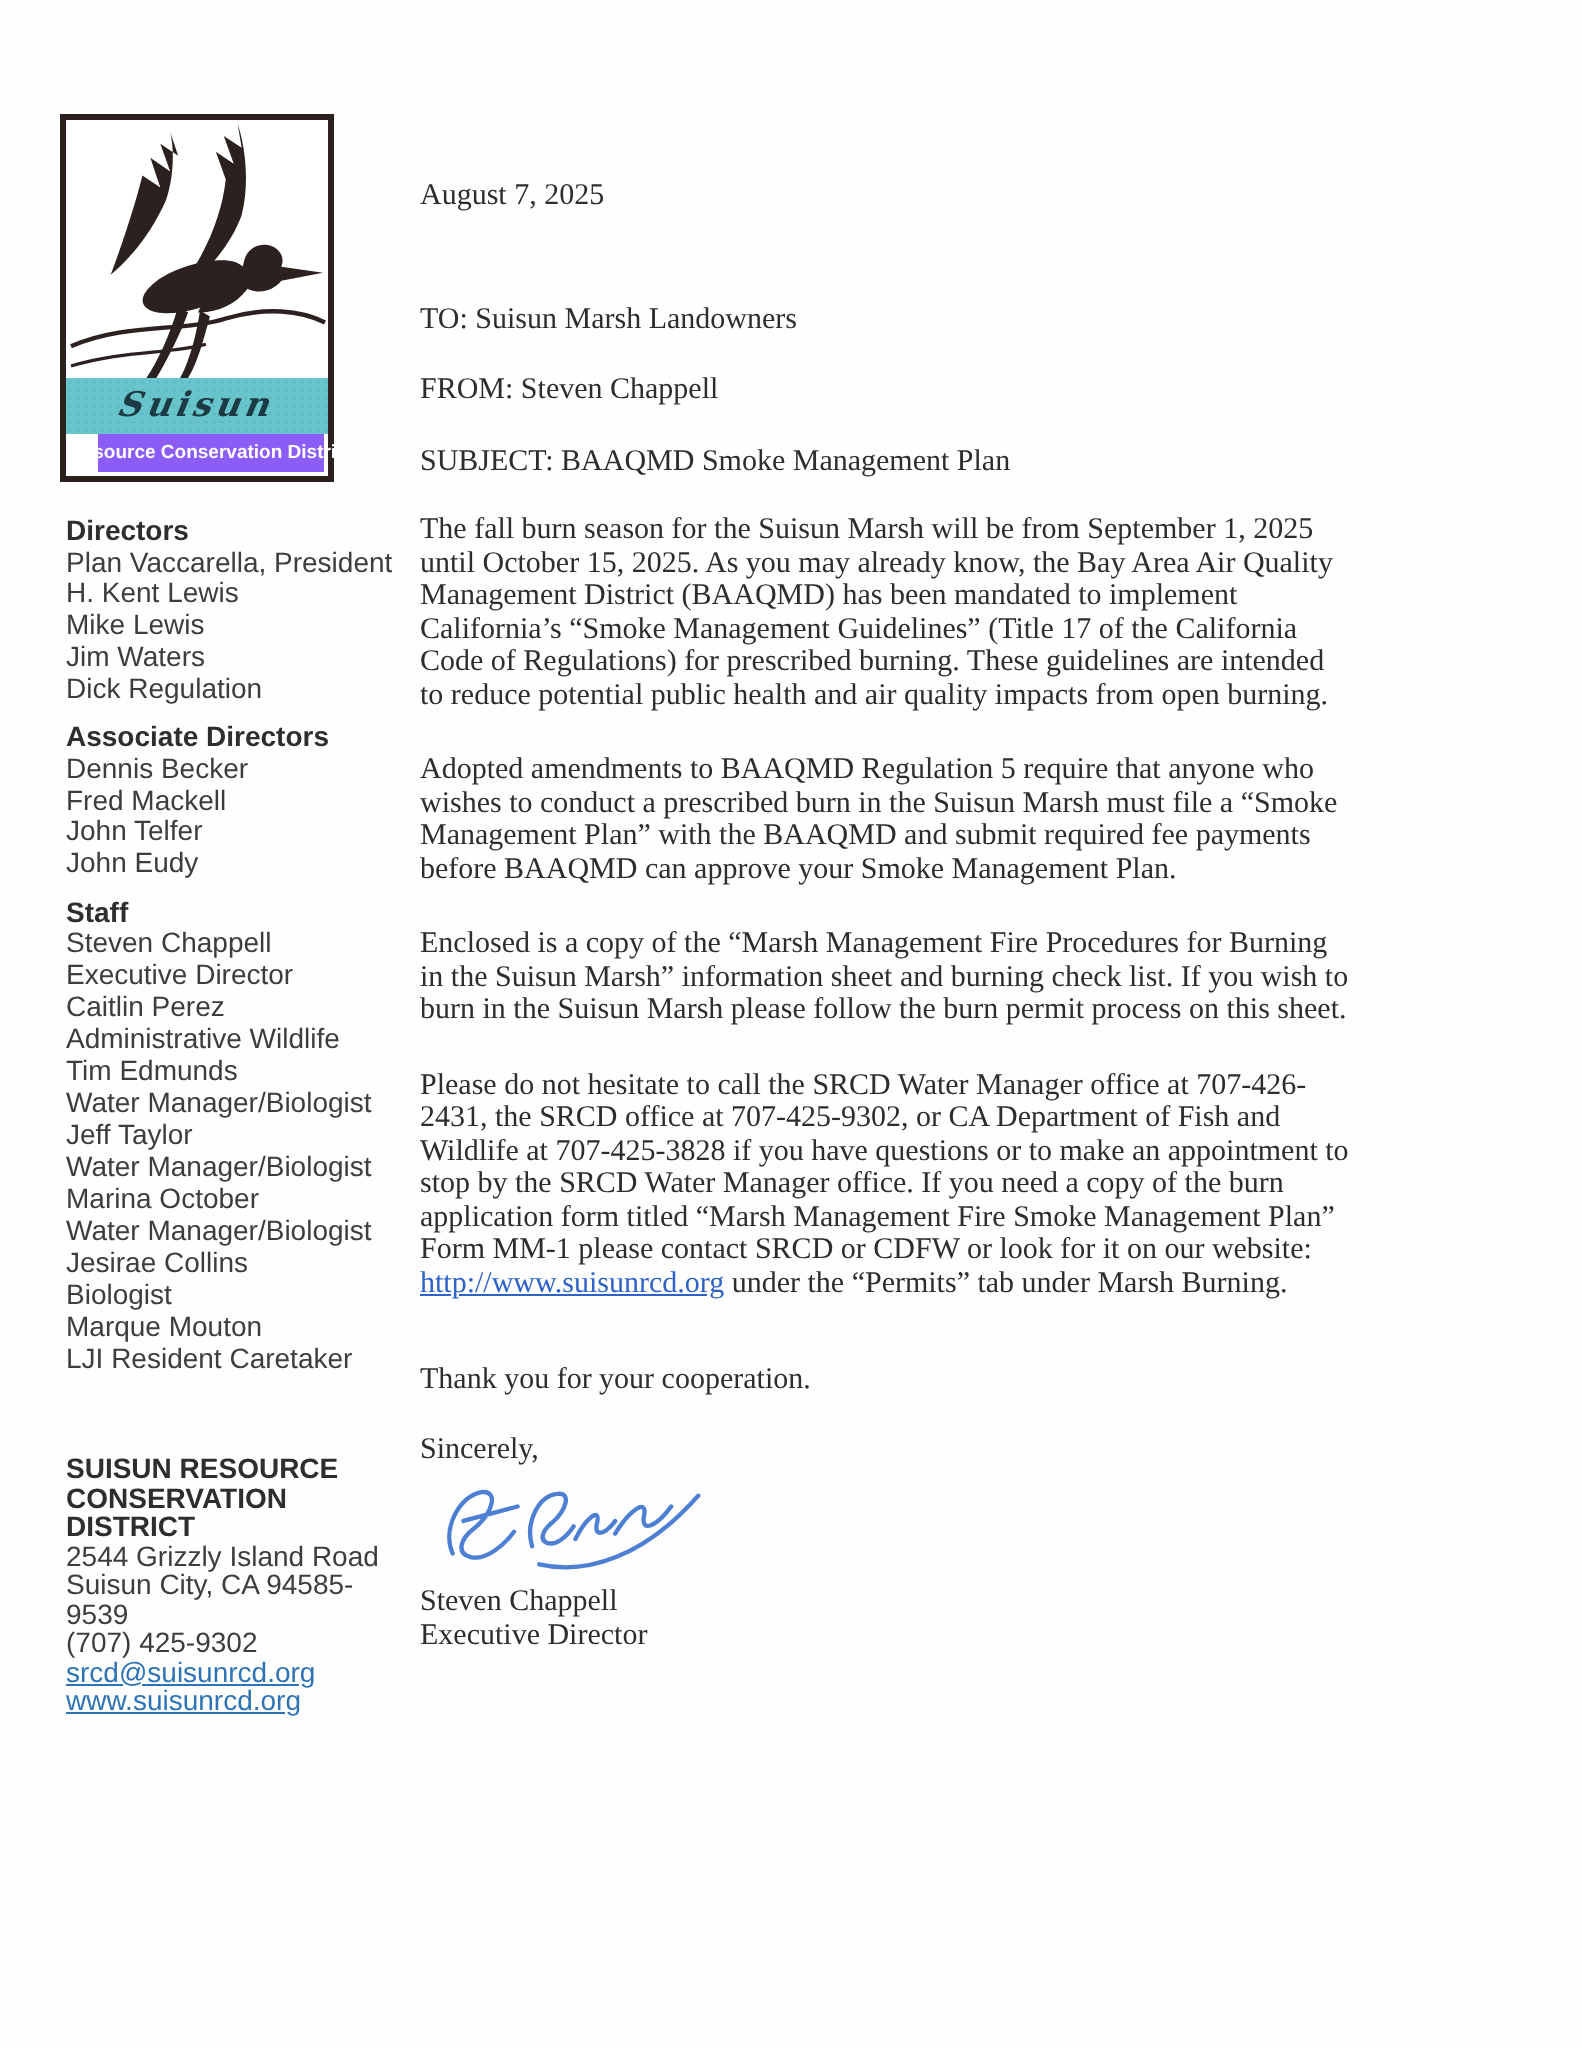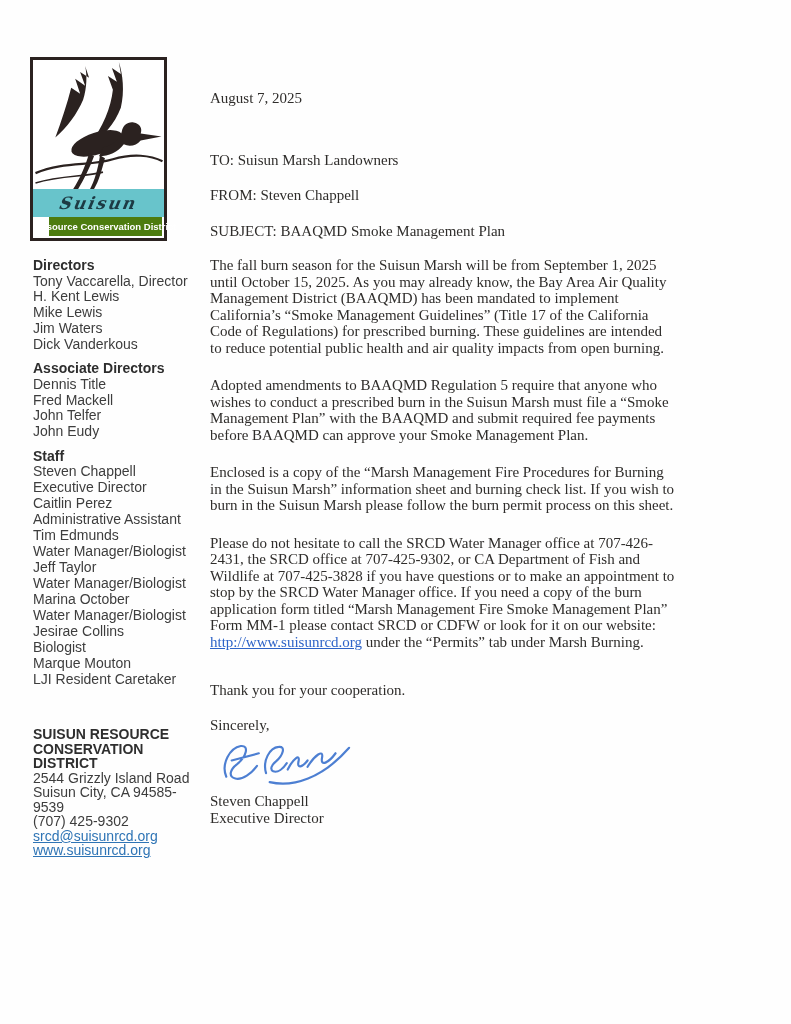--- a/index.html
+++ b/index.html
@@ -22,21 +22,21 @@
     display:flex; align-items:center; justify-content:center;
     background-image:radial-gradient(#5ab4bc 18%, transparent 19%);
     background-size:4px 4px;
   }
   .logo-script {
     font-family:"DejaVu Serif", serif; font-style:italic; font-weight:bold;
     font-size:17px; letter-spacing:2px; color:#1c3a44; transform:skewX(-12deg);
     white-space:nowrap;
   }
   .logo-banner {
-    height:19px; background:#4d7c0f; margin:0 2px 2px 16px;
+    height:19px; background:#8b5cf6; margin:0 2px 2px 16px;
     display:flex; align-items:center; justify-content:center;
   }
   .logo-banner span { color:#ffffff; font-size:9.5px; font-weight:bold; white-space:nowrap; }
 
   
   .sidebar {
     position:absolute; left:33px; top:258px; width:172px;
     font-size:14px; line-height:15.7px; color:#3d3d3d;
   }
   .sb-head { font-weight:bold; color:#2e2e2e; }
@@ -94,44 +94,44 @@
     </div>
     <div class="logo-banner">
       <span>Resource Conservation District</span>
     </div>
   </div>
 
   <aside class="sidebar">
 
     <div class="sb-section">
       <div class="sb-head">Directors</div>
-      <div class="sb-line">Tony Vaccarella, Director</div>
+      <div class="sb-line">Plan Vaccarella, President</div>
       <div class="sb-line">H. Kent Lewis</div>
       <div class="sb-line">Mike Lewis</div>
       <div class="sb-line">Jim Waters</div>
-      <div class="sb-line">Dick Vanderkous</div>
+      <div class="sb-line">Dick Regulation</div>
     </div>
 
     <div class="sb-section">
       <div class="sb-head">Associate Directors</div>
-      <div class="sb-line">Dennis Title</div>
+      <div class="sb-line">Dennis Becker</div>
       <div class="sb-line">Fred Mackell</div>
       <div class="sb-line">John Telfer</div>
       <div class="sb-line">John Eudy</div>
     </div>
 
     <div class="sb-section staff">
       <div class="sb-head">Staff</div>
       <div class="sb-entry">
         <div class="sb-line">Steven Chappell</div>
         <div class="sb-line">Executive Director</div>
       </div>
       <div class="sb-entry">
         <div class="sb-line">Caitlin Perez</div>
-        <div class="sb-line">Administrative Assistant</div>
+        <div class="sb-line">Administrative Wildlife</div>
       </div>
       <div class="sb-entry">
         <div class="sb-line">Tim Edmunds</div>
         <div class="sb-line">Water Manager/Biologist</div>
       </div>
       <div class="sb-entry">
         <div class="sb-line">Jeff Taylor</div>
         <div class="sb-line">Water Manager/Biologist</div>
       </div>
       <div class="sb-entry">

